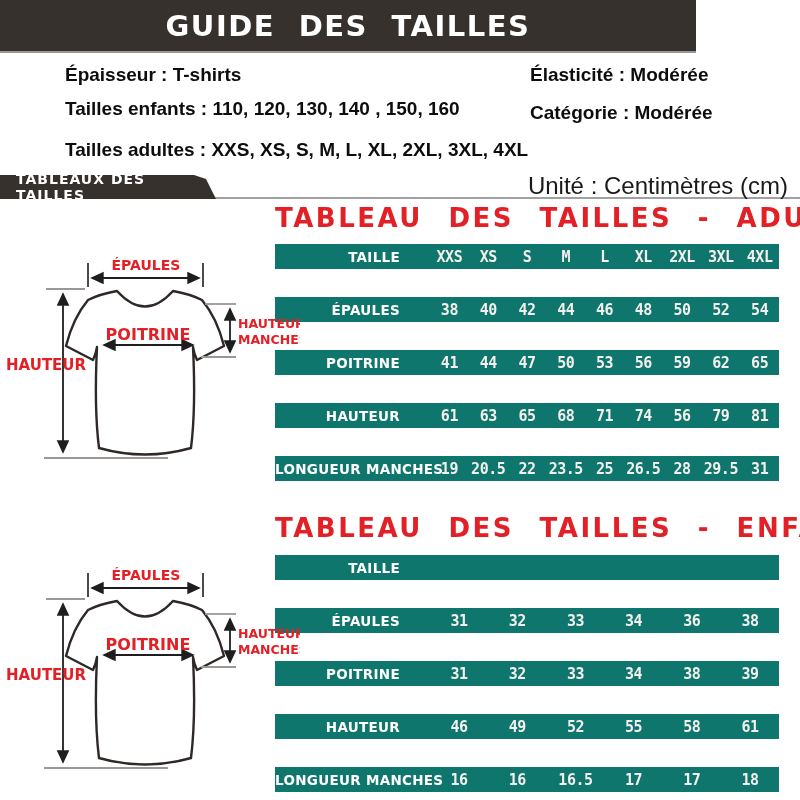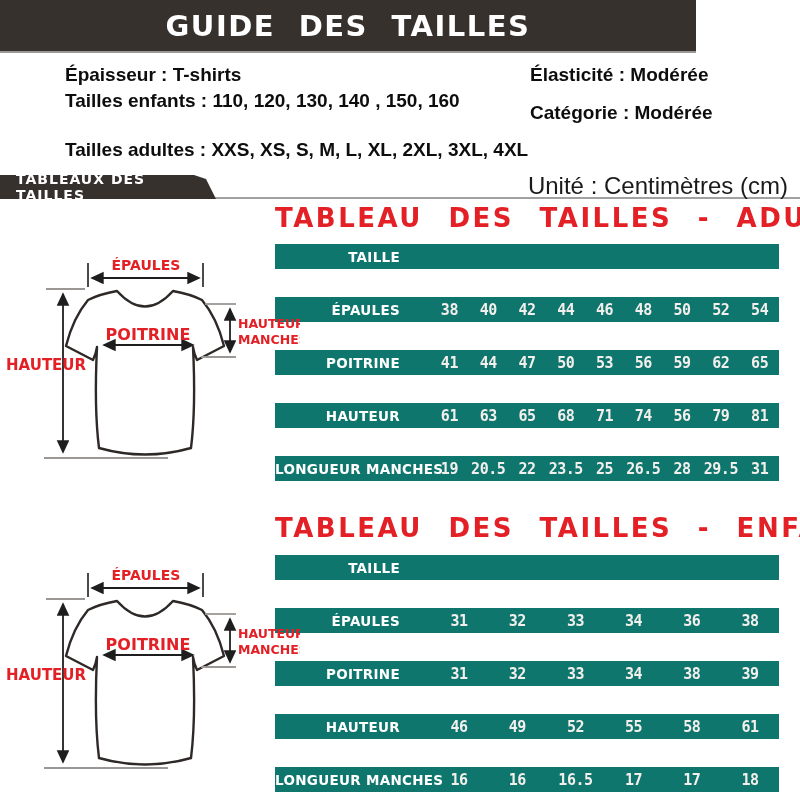--- a/index.html
+++ b/index.html
@@ -15,21 +15,21 @@
   }
   .banner-title{
     color:#ffffff;font-size:29px;font-weight:bold;
     letter-spacing:1.5px;word-spacing:12px;
   }
   
   .info{position:absolute;color:#0d0d0d;font-family:"Liberation Sans",sans-serif;
         font-size:19px;font-weight:bold;white-space:nowrap;}
   .i-cat{left:65px;top:64px;}
   .i-ela{left:530px;top:64px;}
-  .i-enf{left:65px;top:90px;}
+  .i-enf{left:65px;top:98px;}
   .i-epa{left:530px;top:102px;}
   .i-adu{left:65px;top:139px;}
   
   .grayline{position:absolute;left:0;top:197px;width:800px;height:2px;background:#a3a1a0;}
   .ribbon{
     position:absolute;left:0;top:175px;width:216px;height:24px;background:#37312e;
     clip-path:polygon(0 0,194px 0,206px 4px,216px 24px,0 24px);
     display:flex;align-items:center;z-index:2;
   }
   .ribbon span{color:#ffffff;font-size:14px;font-weight:bold;letter-spacing:1px;padding-left:16px;}
@@ -94,20 +94,31 @@
 <div class="grayline"></div>
 <div class="ribbon">
   <span>TABLEAUX DES TAILLES</span>
 </div>
 <div class="unit">Unité : Centimètres (cm)</div>
 
 <div class="sec-title t-adult">TABLEAU DES TAILLES - ADULTE</div>
 <div class="tbl tbl-adult">
     <div class="bar">
       <div class="bar-label">TAILLE</div>
+      <div class="bar-vals">
+        <span class="val">XXS</span>
+        <span class="val">XS</span>
+        <span class="val">S</span>
+        <span class="val">M</span>
+        <span class="val">L</span>
+        <span class="val">XL</span>
+        <span class="val">2XL</span>
+        <span class="val">3XL</span>
+        <span class="val">4XL</span>
+      </div>
     </div>
     <div class="bar">
       <div class="bar-label">ÉPAULES</div>
       <div class="bar-vals">
         <span class="val">38</span>
         <span class="val">40</span>
         <span class="val">42</span>
         <span class="val">44</span>
         <span class="val">46</span>
         <span class="val">48</span>

